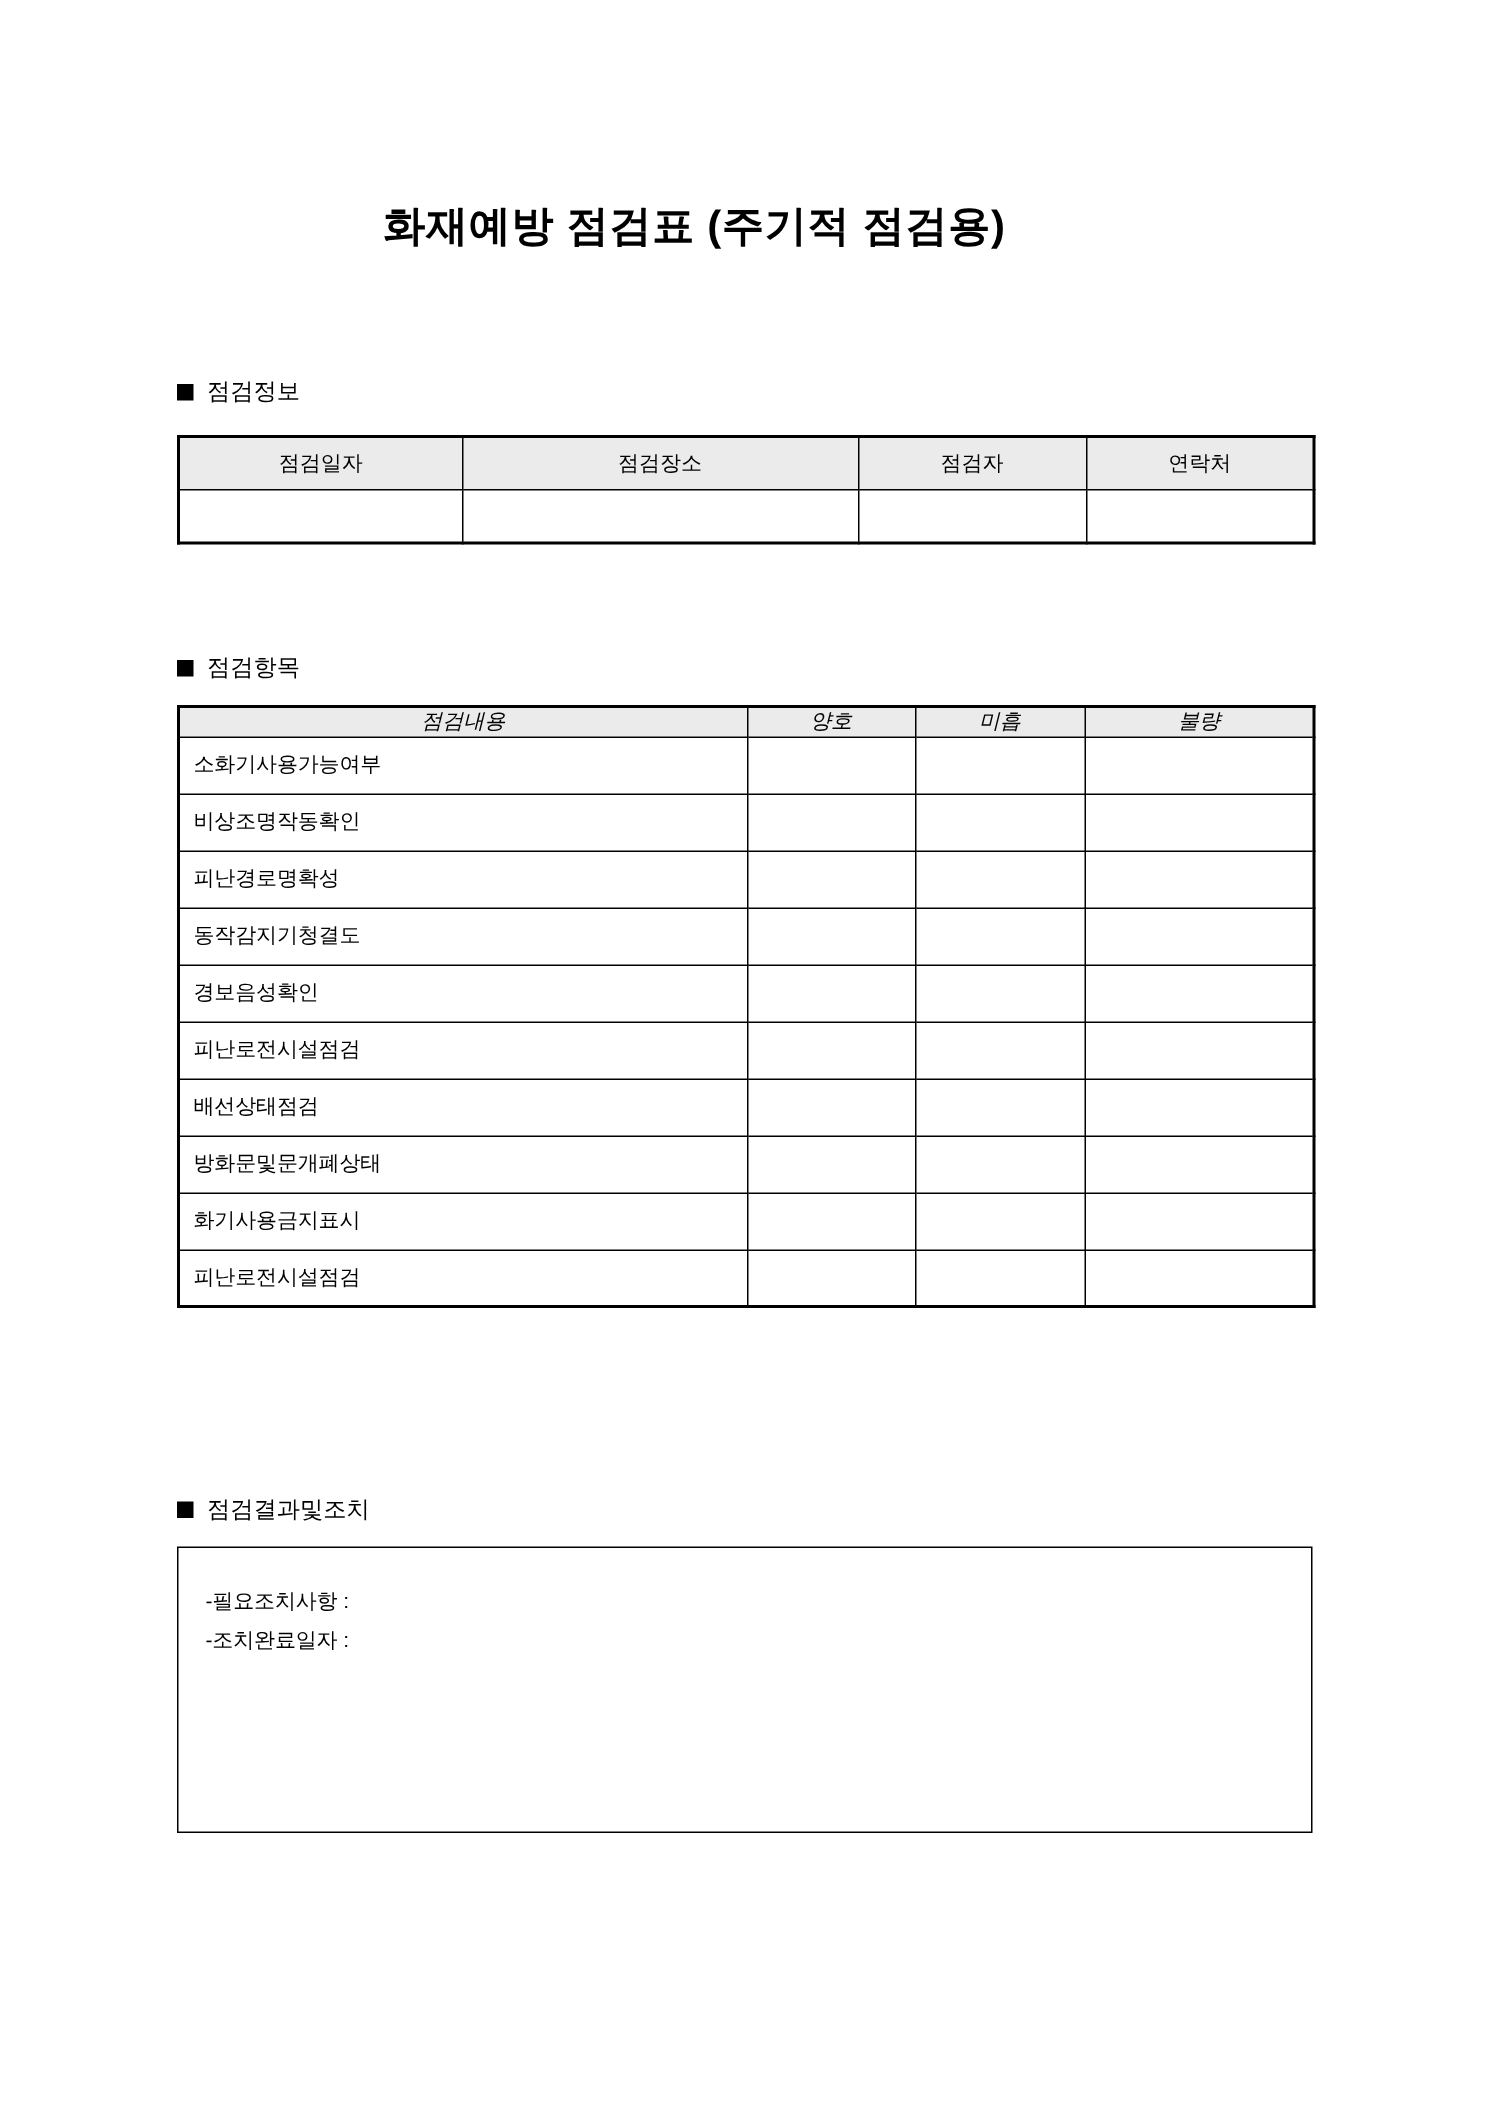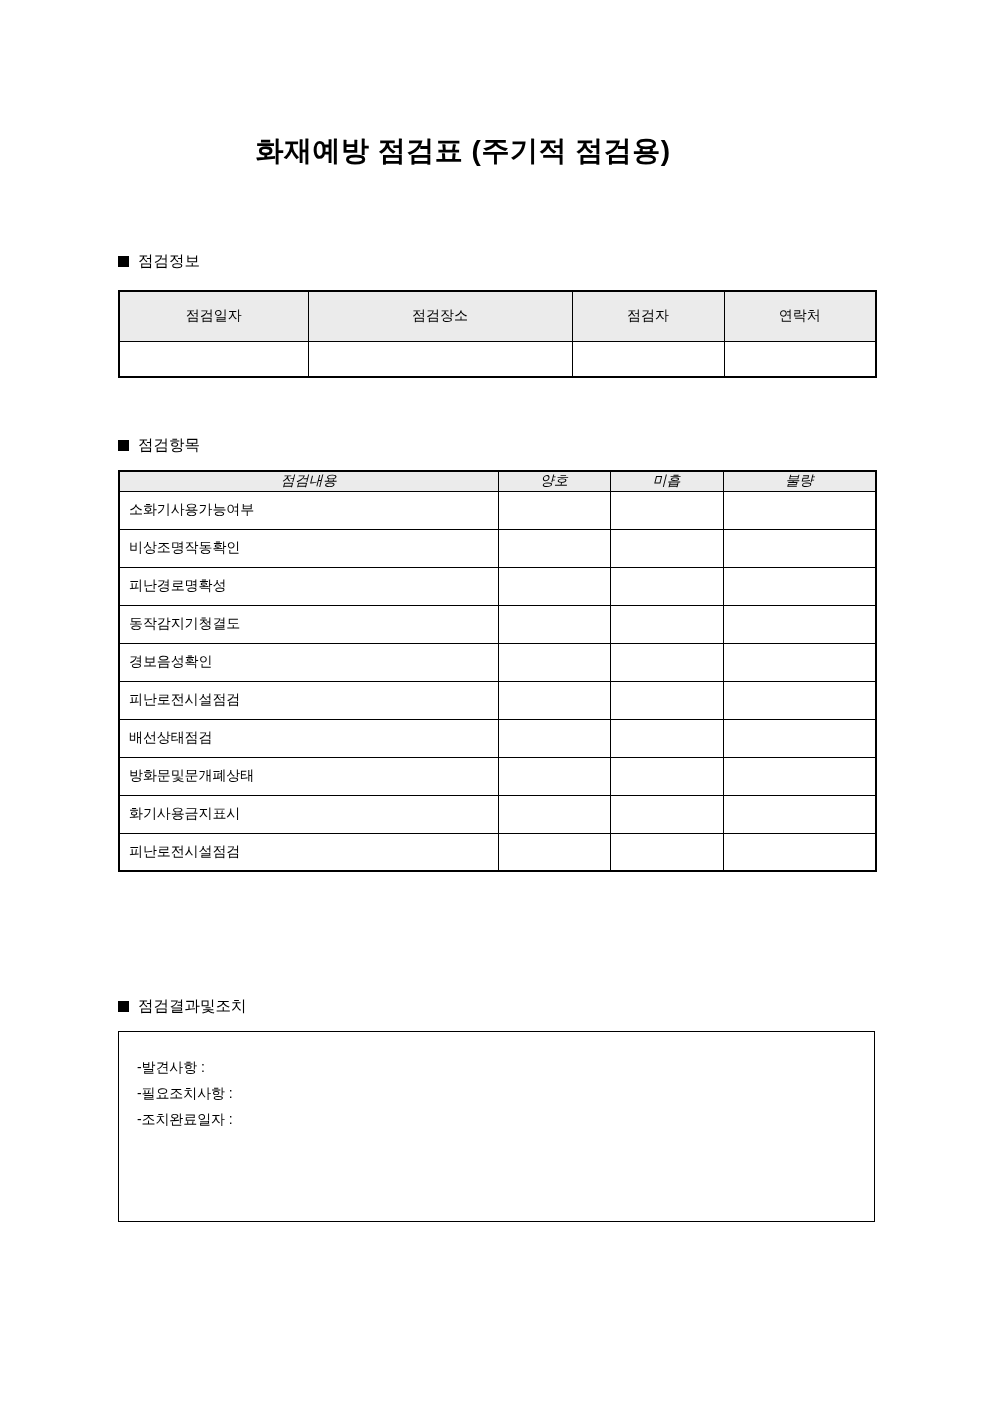--- a/index.html
+++ b/index.html
@@ -84,21 +84,21 @@
     background: #ebebeb;
     text-align: center;
     font-weight: normal;
   }
 
   
   #info-table {
     top: 290px;
     width: 757px;
   }
-  #info-table th { height: 50px; }
+  #info-table th { height: 35px; }
   #info-table td { height: 36px; }
   #info-table .c1 { width: 189px; }
   #info-table .c2 { width: 264px; }
   #info-table .c3 { width: 152px; }
   #info-table .c4 { width: 152px; }
 
   
   #items-table {
     top: 470px;
     width: 757px;
@@ -257,18 +257,17 @@
         </tr>
       </tbody>
   </table>
 
   <div class="section-heading" id="sec-result-heading">
     <span class="bullet-square"></span>
     <span>점검결과및조치</span>
   </div>
 
   <div id="result-box">
-    <div class="result-line">-발견사항 :</div>
     <div class="result-line">-필요조치사항 :</div>
     <div class="result-line">-조치완료일자 :</div>
   </div>
 
 </div>
 
 </body></html>

